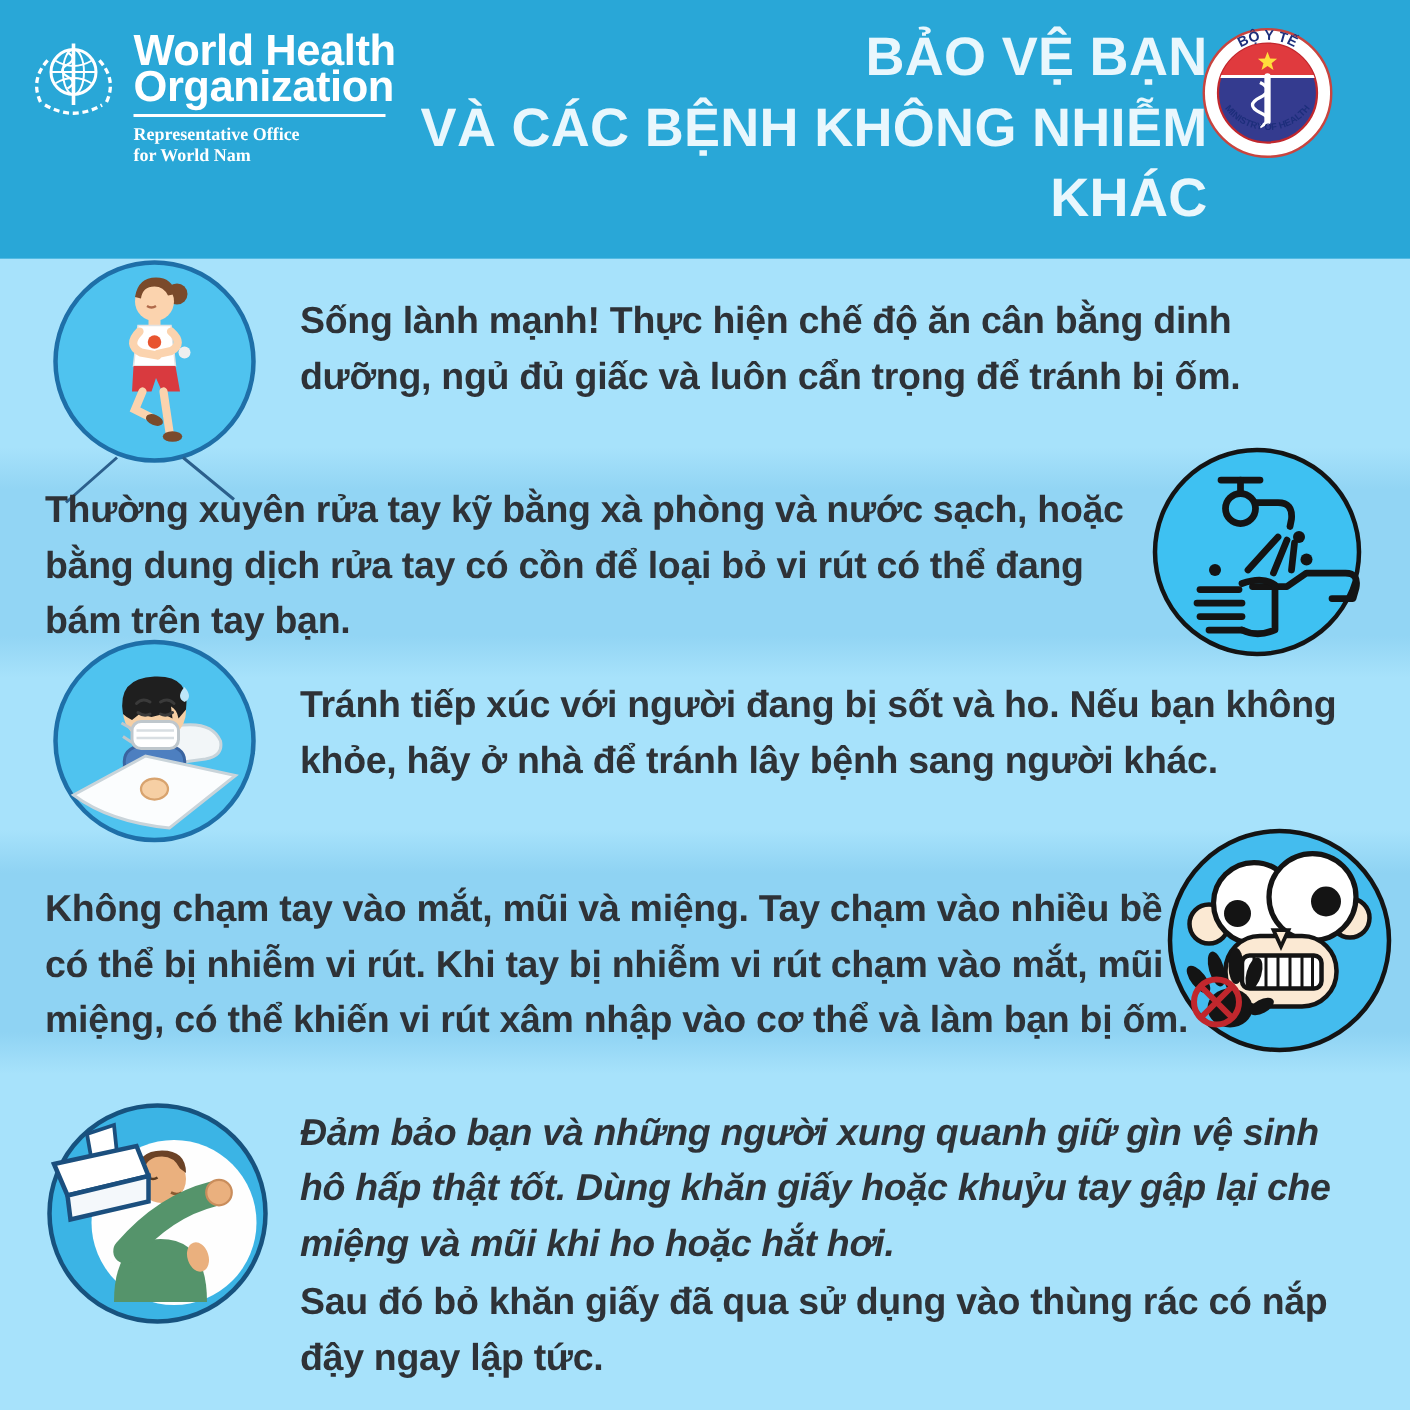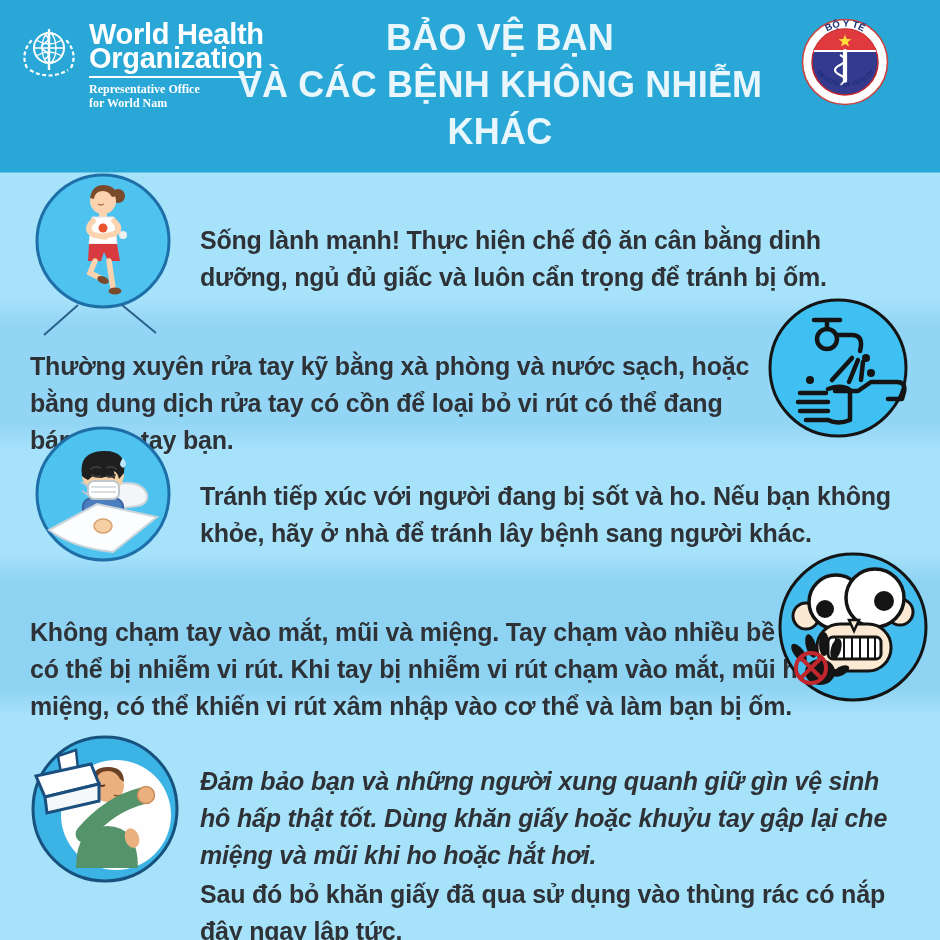--- a/index.html
+++ b/index.html
@@ -12,23 +12,23 @@
       #92D5F4 326px,#92D5F4 424px,
       #A7E2FB 452px,#A7E2FB 553px,
       #8FD3F3 582px,#8FD3F3 688px,
       #A7E2FB 716px,#A7E2FB 940px);
   }
   .abs{position:absolute;}
   .who-block{left:18px;top:22px;display:flex;gap:9px;color:#fff;align-items:flex-start;}
   .who-name{font-size:29px;line-height:24px;font-weight:bold;letter-spacing:-0.3px;}
   .who-rule{border:none;border-top:2px solid #fff;margin:6px 0 4px 0;width:168px;}
   .who-office{font-size:12px;line-height:14px;font-weight:bold;font-family:Liberation Serif, serif;}
-  .title{left:195px;top:14px;width:610px;text-align:center;color:#E9F7FD;
+  .title{left:195px;top:14px;width:610px;text-align:right;color:#E9F7FD;
          font-size:36px;line-height:47px;font-weight:bold;letter-spacing:0.2px;}
-  .t{position:absolute;color:#2E3237;font-size:25px;line-height:37px;font-weight:600;letter-spacing:-0.2px;margin-top:26px;}
+  .t{position:absolute;color:#2E3237;font-size:25px;line-height:37px;font-weight:600;letter-spacing:-0.2px;}
 </style>
 </head>
 <body>
 
 <div class="poster">
 
   <div class="abs who-block">
     <svg width="62" height="60" viewBox="0 0 62 60">
       <g stroke="#fff" fill="none">
         <circle cx="31" cy="26" r="15" stroke-width="2"></circle>

